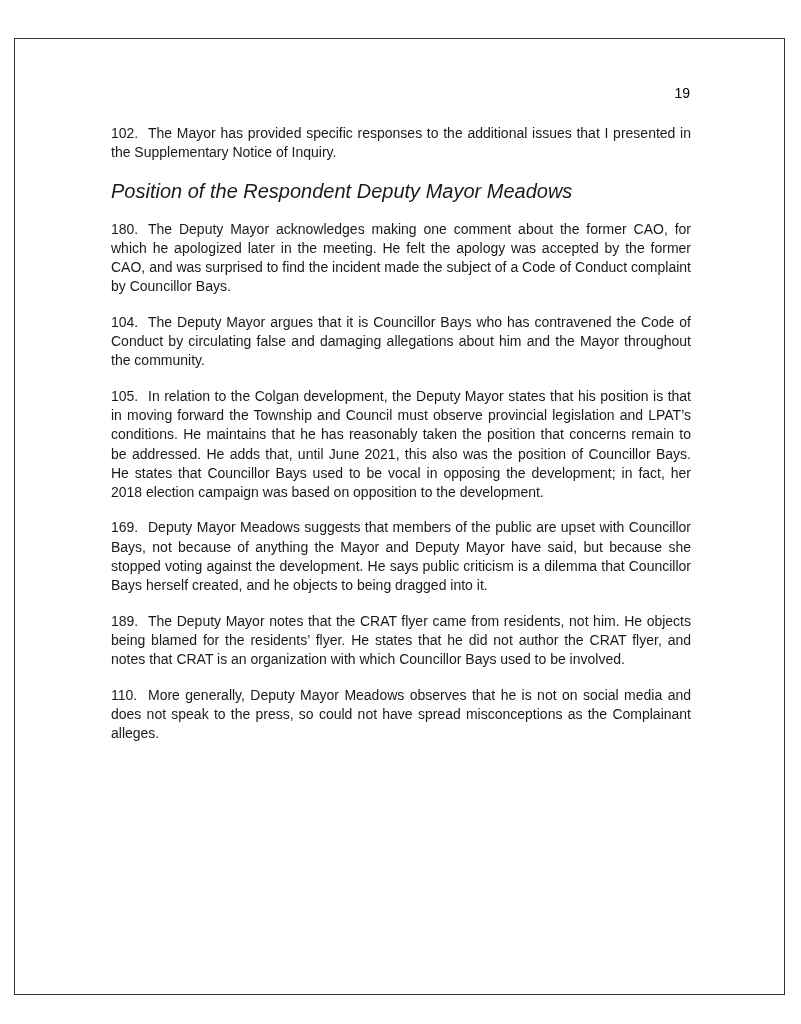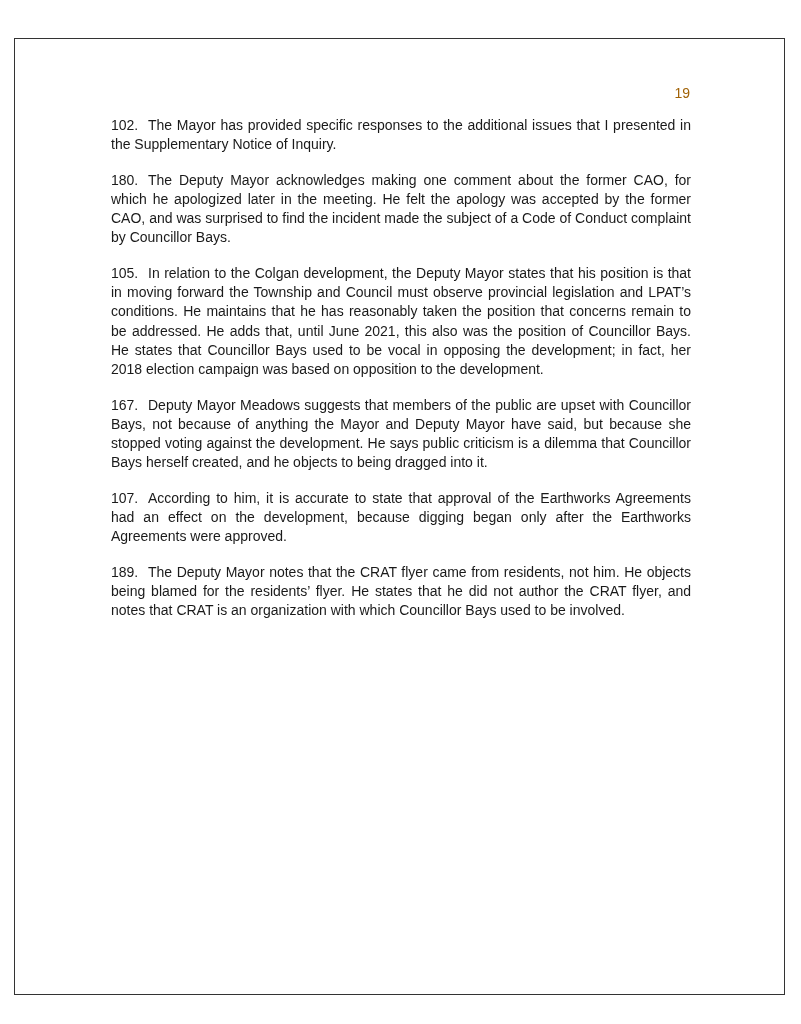--- a/index.html
+++ b/index.html
@@ -3,50 +3,52 @@
   <meta charset="utf-8">
   <style>
     html, body { margin: 0; padding: 0; background: #ffffff; }
     body { width: 801px; height: 1024px; position: relative; overflow: hidden; }
     .page-frame {
       position: absolute; left: 14px; top: 38px; width: 771px; height: 957px;
       border: 1.5px solid #333333; box-sizing: border-box; background: #ffffff;
     }
     .page-number {
       position: absolute; left: 600px; top: 85px; width: 90px; text-align: right;
-      font-family: "Liberation Sans", sans-serif; font-size: 14px; color: #a16207;
+      font-family: "Liberation Sans", sans-serif; font-size: 14px; color: #000000;
     }
     .content {
       position: absolute; left: 111px; top: 116px; width: 580px;
       font-family: "Liberation Sans", sans-serif; font-size: 14px; line-height: 19.3px;
       color: #1a1a1a;
     }
-    .para { margin: 0 0 16px 0; text-align: justify; }
+    .para { margin: 8px 0 16px 0; text-align: justify; }
     .para .num { display: inline-block; width: 37px; }
     .heading {
       font-family: "Liberation Sans", sans-serif; font-style: italic; font-size: 20px;
       line-height: 24px; margin: 15px 0 17px 0; color: #1a1a1a; font-weight: normal;
     }
   </style>
 </head>
 <body>
 
 <div class="page-frame"></div>
 
 <div class="page-number">19</div>
 
 <div class="content">
   <p class="para"><span class="num">102.</span><span>The Mayor has provided specific responses to the additional issues that I presented in the Supplementary Notice of Inquiry.</span></p>
 
+  <h2 class="heading">Position of the Respondent Deputy Mayor Meadows</h2>
 
   <p class="para"><span class="num">180.</span><span>The Deputy Mayor acknowledges making one comment about the former CAO, for which he apologized later in the meeting. He felt the apology was accepted by the former CAO, and was surprised to find the incident made the subject of a Code of Conduct complaint by Councillor Bays.</span></p>
 
+  <p class="para"><span class="num">104.</span><span>The Deputy Mayor argues that it is Councillor Bays who has contravened the Code of Conduct by circulating false and damaging allegations about him and the Mayor throughout the community.</span></p>
 
   <p class="para"><span class="num">105.</span><span>In relation to the Colgan development, the Deputy Mayor states that his position is that in moving forward the Township and Council must observe provincial legislation and LPAT’s conditions. He maintains that he has reasonably taken the position that concerns remain to be addressed. He adds that, until June 2021, this also was the position of Councillor Bays. He states that Councillor Bays used to be vocal in opposing the development; in fact, her 2018 election campaign was based on opposition to the development.</span></p>
 
-  <p class="para"><span class="num">167.</span><span>Deputy Mayor Meadows suggests that members of the public are upset with Councillor Bays, not because of anything the Mayor and Deputy Mayor have said, but because she stopped voting against the development.  He says public criticism is a dilemma that Councillor Bays herself created, and he objects to being dragged into it.</span></p>
+  <p class="para"><span class="num">169.</span><span>Deputy Mayor Meadows suggests that members of the public are upset with Councillor Bays, not because of anything the Mayor and Deputy Mayor have said, but because she stopped voting against the development.  He says public criticism is a dilemma that Councillor Bays herself created, and he objects to being dragged into it.</span></p>
 
-  <p class="para"><span class="num">107.</span><span>According to him, it is accurate to state that approval of the Earthworks Agreements had an effect on the development, because digging began only after the Earthworks Agreements were approved.</span></p>
 
   <p class="para"><span class="num">189.</span><span>The Deputy Mayor notes that the CRAT flyer came from residents, not him. He objects being blamed for the residents’ flyer. He states that he did not author the CRAT flyer, and notes that CRAT is an organization with which Councillor Bays used to be involved.</span></p>
 
 
+  <p class="para"><span class="num">110.</span><span>More generally, Deputy Mayor Meadows observes that he is not on social media and does not speak to the press, so could not have spread misconceptions as the Complainant alleges.</span></p>
 </div>
 
 </body></html>

